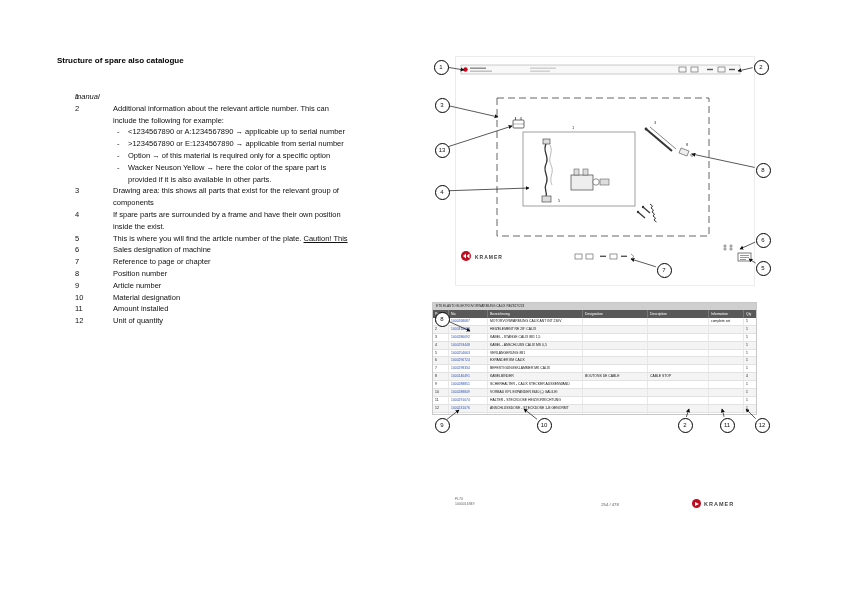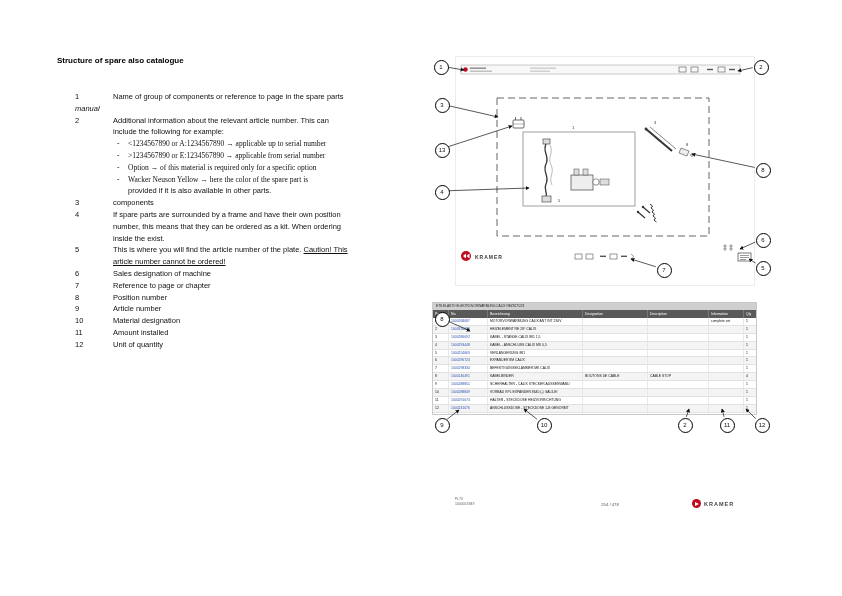--- a/index.html
+++ b/index.html
@@ -7,21 +7,21 @@
   .page{position:absolute;inset:0;background:#fff;}
 
   .title{position:absolute;left:57px;top:56px;font-size:8px;font-weight:bold;color:#000;}
 
   
   .legend{position:absolute;left:75px;top:91px;width:345px;font-size:7.5px;color:#111;}
   .lline{position:relative;line-height:11.8px;white-space:nowrap;}
   .lnum{position:absolute;left:0;top:0;}
   .i-text{padding-left:38px;}
   .i-left{padding-left:0;font-style:italic;}
-  .i-bullet{padding-left:42px;font-family:Liberation Serif, serif;}
+  .i-bullet{padding-left:42px;}
   .i-bullet2{padding-left:53px;}
   .ldash{display:inline-block;width:11px;}
   .ul{text-decoration:underline;}
 
   
   .panel-top{position:absolute;left:455px;top:56px;width:300px;height:230px;}
   .panel-top svg{display:block;}
 
   
   .panel-table{position:absolute;left:432px;top:302px;width:323px;height:111px;border:1px solid #c9c9c9;overflow:hidden;background:#fff;}
@@ -48,44 +48,42 @@
 </style>
 </head>
 <body>
 
 <div class="page">
 
   <div class="title">Structure of spare also catalogue</div>
 
   <div class="legend">
       <div class="litem">
-        <div class="lline i-text"><span class="lnum">1</span><span>Name of group of components or reference to page in the spare parts</span></div>
+        <div class="lline i-text"><span class="lnum">1</span></div>
         <div class="lline i-left"><span>manual</span></div>
       </div>
       <div class="litem">
         <div class="lline i-text"><span class="lnum">2</span><span>Additional information about the relevant article number. This can</span></div>
         <div class="lline i-text"><span>include the following for example:</span></div>
         <div class="lline i-bullet"><span class="ldash">-</span><span>&lt;1234567890 or A:1234567890 → applicable up to serial number</span></div>
         <div class="lline i-bullet"><span class="ldash">-</span><span>&gt;1234567890 or E:1234567890 → applicable from serial number</span></div>
         <div class="lline i-bullet"><span class="ldash">-</span><span>Option → of this material is required only for a specific option</span></div>
         <div class="lline i-bullet"><span class="ldash">-</span><span>Wacker Neuson Yellow → here the color of the spare part is</span></div>
         <div class="lline i-bullet2"><span>provided if it is also available in other parts.</span></div>
       </div>
       <div class="litem">
-        <div class="lline i-text"><span class="lnum">3</span></div>
+        <div class="lline i-text"><span class="lnum">3</span><span>Drawing area: this shows all parts that exist for the relevant group of</span></div>
         <div class="lline i-text"><span>components</span></div>
       </div>
       <div class="litem">
         <div class="lline i-text"><span class="lnum">4</span><span>If spare parts are surrounded by a frame and have their own position</span></div>
-        <div class="lline i-text"><span>number, this means that they can be ordered as a kit. When ordering</span></div>
         <div class="lline i-text"><span>inside the exist.</span></div>
       </div>
       <div class="litem">
         <div class="lline i-text"><span class="lnum">5</span><span>This is where you will find the article number of the plate. </span><span class="ul">Caution! This</span></div>
-        <div class="lline i-text"><span class="ul">article number cannot be ordered!</span></div>
       </div>
       <div class="litem">
         <div class="lline i-text"><span class="lnum">6</span><span>Sales designation of machine</span></div>
       </div>
       <div class="litem">
         <div class="lline i-text"><span class="lnum">7</span><span>Reference to page or chapter</span></div>
       </div>
       <div class="litem">
         <div class="lline i-text"><span class="lnum">8</span><span>Position number</span></div>
       </div>

